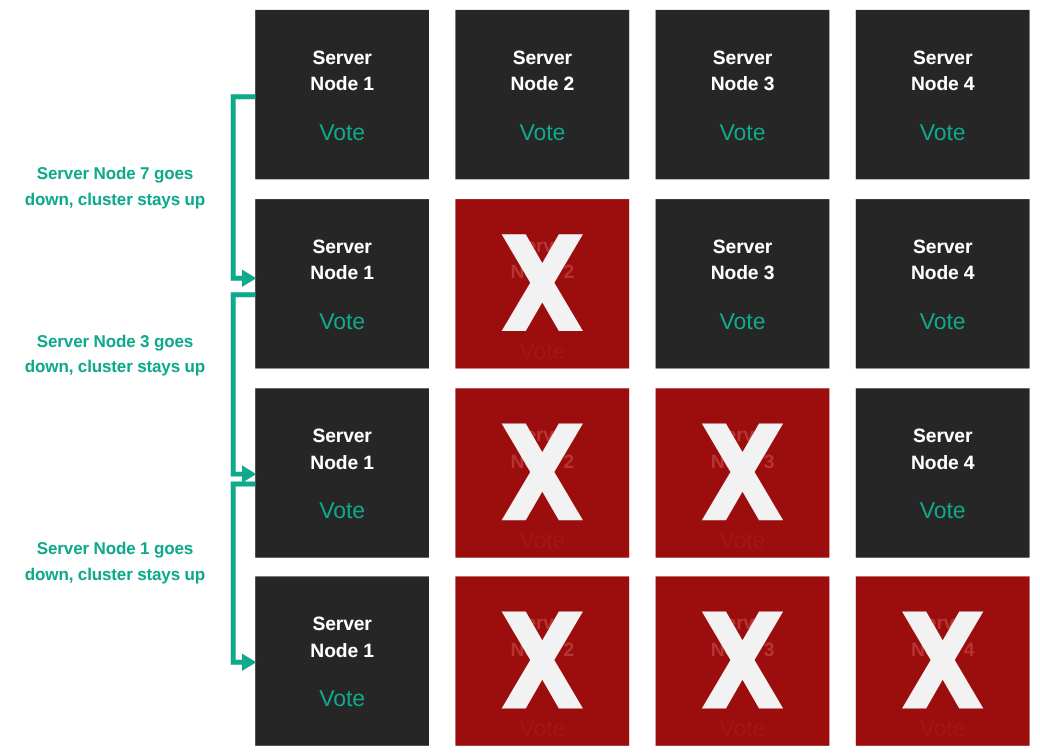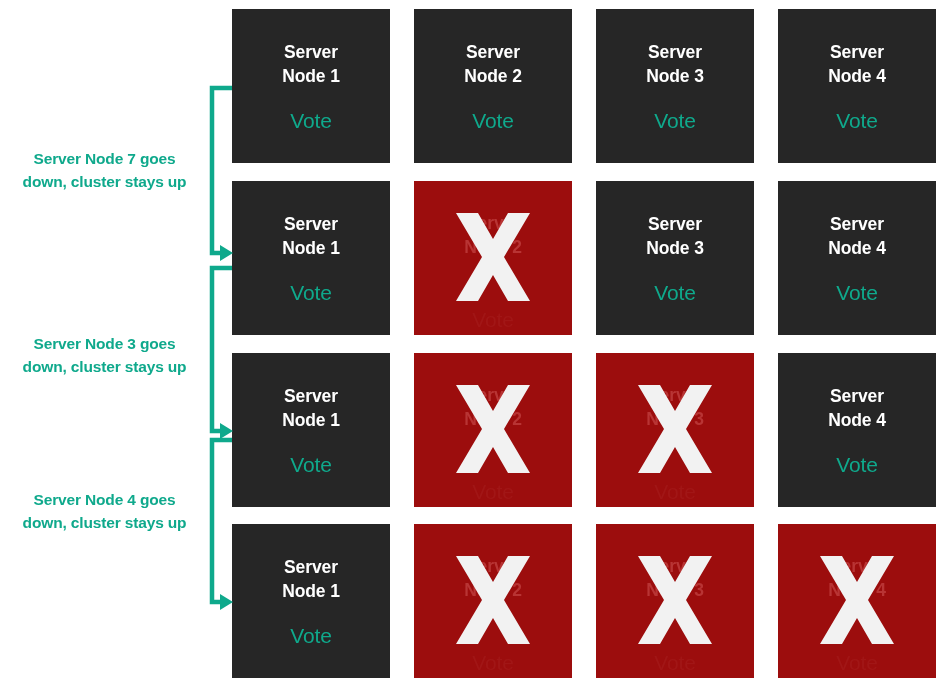--- a/index.html
+++ b/index.html
@@ -224,18 +224,18 @@
     </g>
 
     <g>
       <path d="M232 440 L212 440 L212 602 L222 602" fill="none" stroke="#0FA98C" stroke-width="4.5"></path>
       <path d="M220 594 L233 602 L220 610 Z" fill="#0FA98C"></path>
     </g>
   </svg>
 
   <div class="caption" style="top:148px;">Server Node 7 goes
 down, cluster stays up</div>
-  <div class="caption" style="top:333px;">Server Node 3 goes
+  <div class="caption" style="top:300px;">Server Node 3 goes
 down, cluster stays up</div>
-  <div class="caption" style="top:489px;">Server Node 4 goes
+  <div class="caption" style="top:489px;">Server Node 1 goes
 down, cluster stays up</div>
 
 </div>
 
 </body></html>

